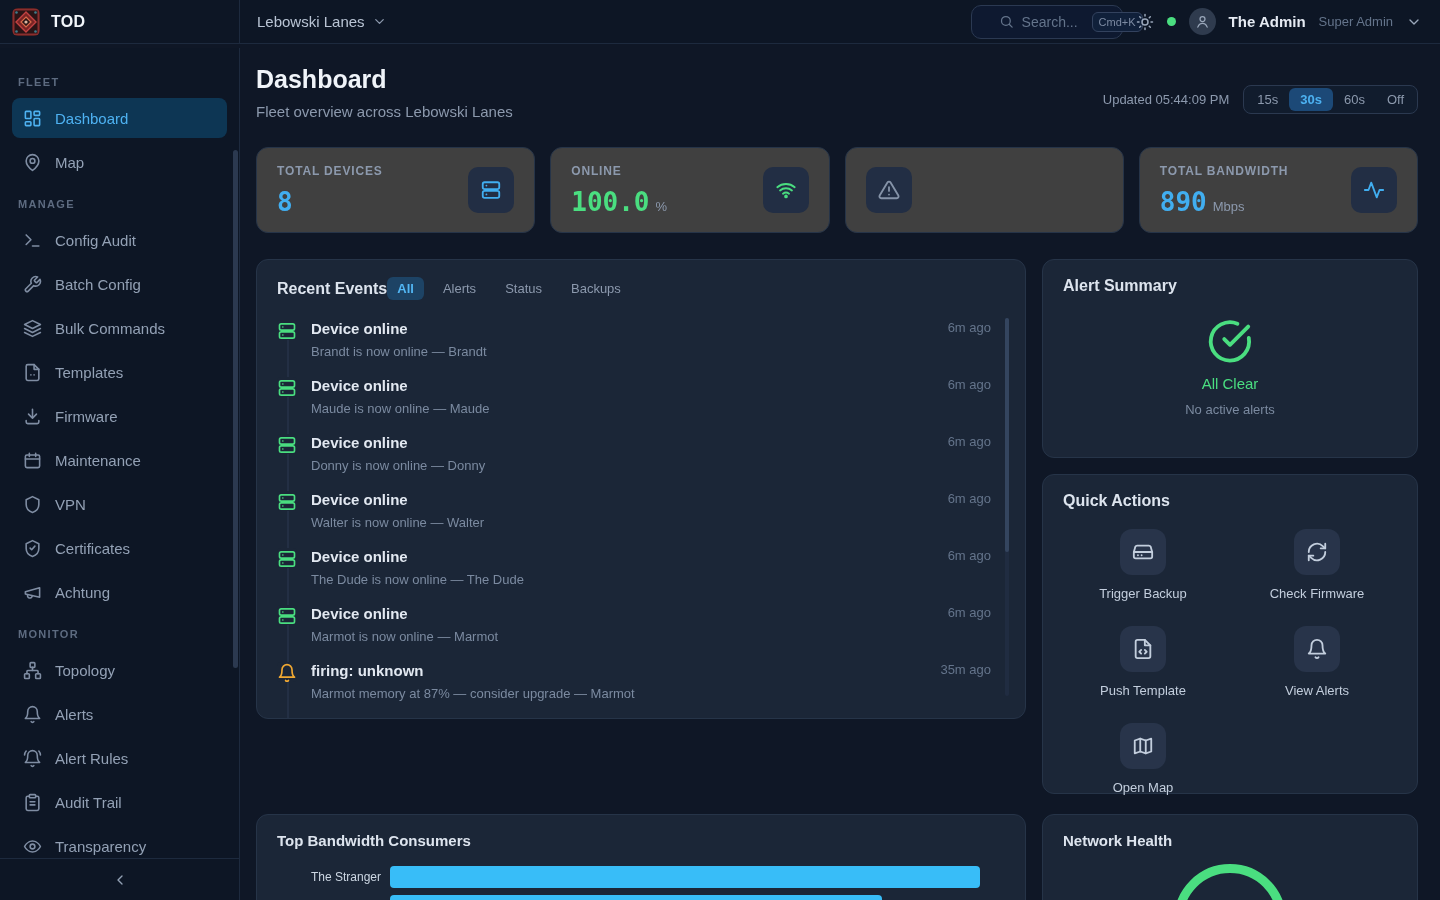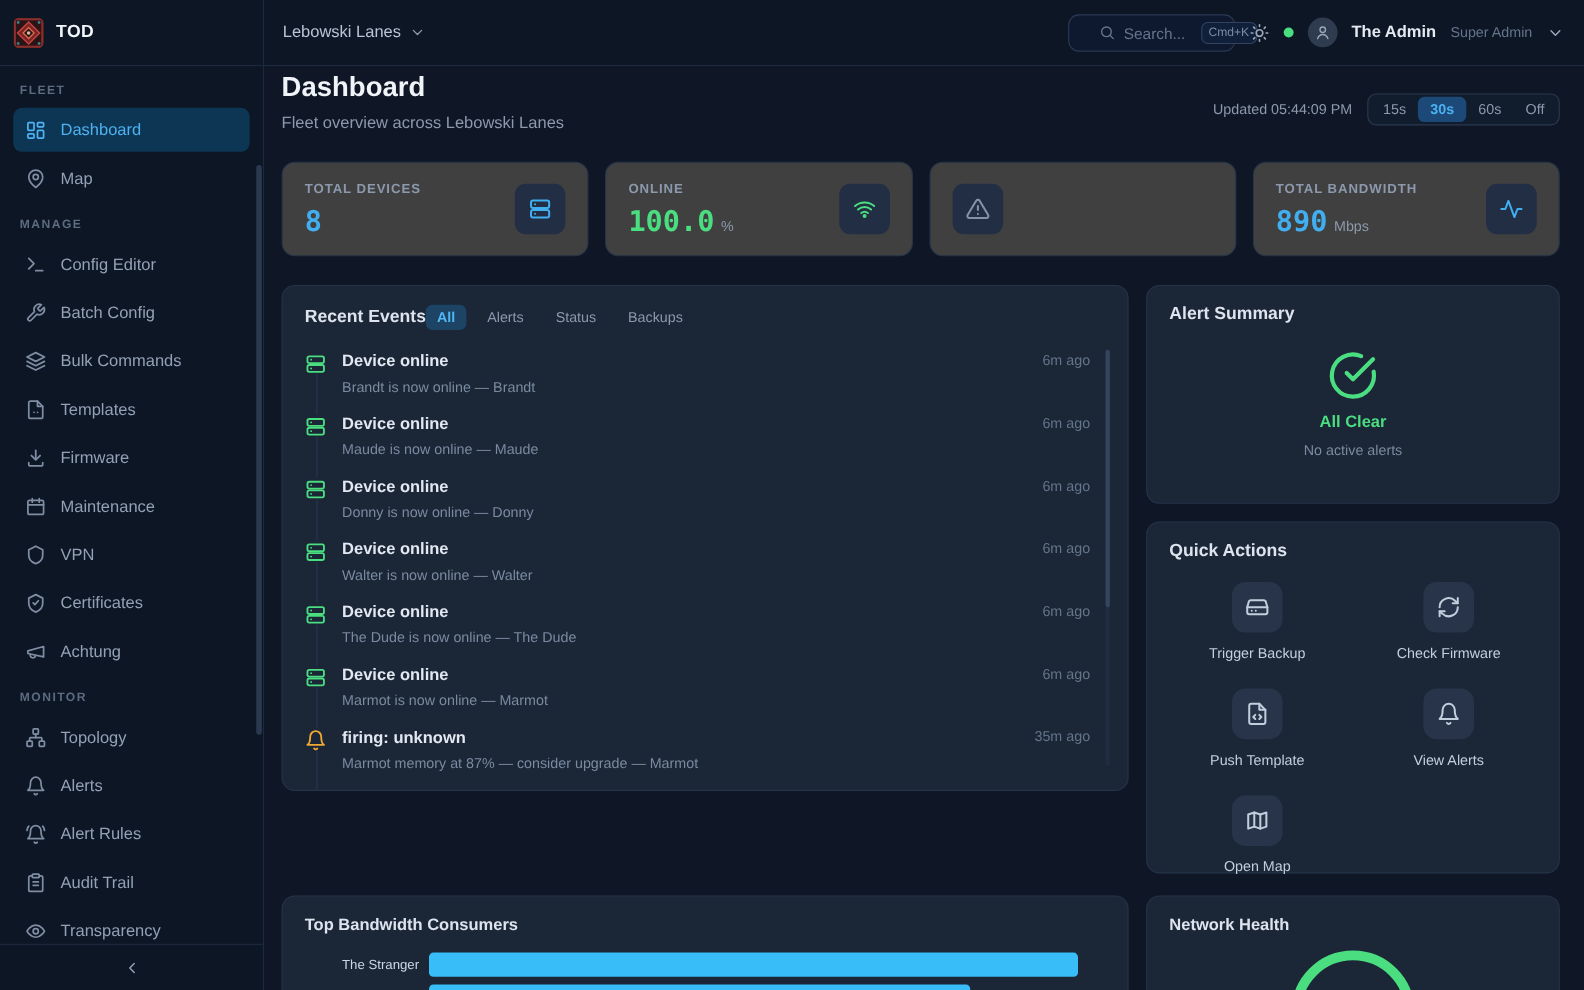--- a/index.html
+++ b/index.html
@@ -1,20 +1,20 @@
 <!DOCTYPE html>
 <html><head>
 <meta charset="utf-8">
 <style>
   * { margin:0; padding:0; box-sizing:border-box; }
   html,body { width:1440px; height:900px; overflow:hidden; }
   body { background:#0f1726; font-family:"Liberation Sans", sans-serif; color:#e6ecf4; }
 
   
-  .topbar { position:fixed; top:0; left:0; right:0; height:60px; background:#0d1625;
+  .topbar { position:fixed; top:0; left:0; right:0; height:44px; background:#0d1625;
             border-bottom:1px solid #1d2a3e; display:flex; align-items:center; z-index:20; }
   .topbar-left { width:240px; height:100%; display:flex; align-items:center; gap:11px;
                  padding-left:12px; border-right:1px solid #1d2a3e; flex:0 0 240px; }
   .logo { width:28px; height:28px; border-radius:6px; overflow:hidden; flex:0 0 28px; }
   .brand { font-size:16px; font-weight:700; color:#f2f6fb; letter-spacing:.02em; }
   .fleet-selector { margin-left:17px; display:flex; align-items:center; gap:7px;
                     color:#b9c4d4; font-size:15px; cursor:pointer; }
   .fleet-selector .icon { width:15px; height:15px; color:#8c99ad; }
   .topbar-right { margin-left:auto; display:flex; align-items:center; gap:13px; padding-right:18px; }
   .search-box { display:flex; align-items:center; gap:8px; width:152px; height:34px;
@@ -100,21 +100,21 @@
   .ev-time { margin-left:auto; font-size:13px; color:#64748b; white-space:nowrap; }
   .events-scrollbar { position:absolute; right:16px; top:58px; width:4px; height:378px;
                       background:#202c41; border-radius:2px; }
   .events-scrollbar .thumb { position:absolute; top:0; left:0; width:4px; height:62%;
                              background:#34455f; border-radius:2px; }
 
   
   .alert-summary { height:199px; display:flex; flex-direction:column; }
   .as-center { flex:1; display:flex; flex-direction:column; align-items:center; justify-content:center; }
   .as-icon { width:46px; height:46px; color:#4ade80; }
-  .as-status { font-size:15px; font-weight:700; color:#4ade80; margin-top:11px; }
+  .as-status { font-size:15px; font-weight:400; color:#4ade80; margin-top:11px; }
   .as-sub { font-size:13px; color:#7b8aa0; margin-top:10px; }
 
   
   .quick-actions { margin-top:16px; height:320px; }
   .qa-grid { display:grid; grid-template-columns:1fr 1fr; row-gap:25px; column-gap:14px; margin-top:19px; }
   .qa-item { display:flex; flex-direction:column; align-items:center; cursor:pointer; }
   .qa-tile { width:46px; height:46px; border-radius:12px; background:#28344a;
              display:flex; align-items:center; justify-content:center; }
   .qa-tile .icon { width:22px; height:22px; color:#c3cedd; }
   .qa-label { font-size:13px; color:#c3cedd; margin-top:11px; }
@@ -229,21 +229,21 @@
       </div>
       <div class="nav-section">
         <div class="nav-label">MANAGE</div>
         <div class="nav-item">
           <span class="icon">
             <svg viewBox="0 0 24 24" fill="none" stroke="currentColor" stroke-width="2" stroke-linecap="round" stroke-linejoin="round">
               <path d="M4 17l6-6-6-6"></path>
               <path d="M12 19h8"></path>
             </svg>
           </span>
-          <span class="nav-text">Config Editor</span>
+          <span class="nav-text">Config Audit</span>
         </div>
         <div class="nav-item">
           <span class="icon">
             <svg viewBox="0 0 24 24" fill="none" stroke="currentColor" stroke-width="2" stroke-linecap="round" stroke-linejoin="round">
               <path d="M14.7 6.3a1 1 0 0 0 0 1.4l1.6 1.6a1 1 0 0 0 1.4 0l3.77-3.77a6 6 0 0 1-7.94 7.94l-6.91 6.91a2.12 2.12 0 0 1-3-3l6.91-6.91a6 6 0 0 1 7.94-7.94l-3.76 3.76z"></path>
             </svg>
           </span>
           <span class="nav-text">Batch Config</span>
         </div>
         <div class="nav-item">

